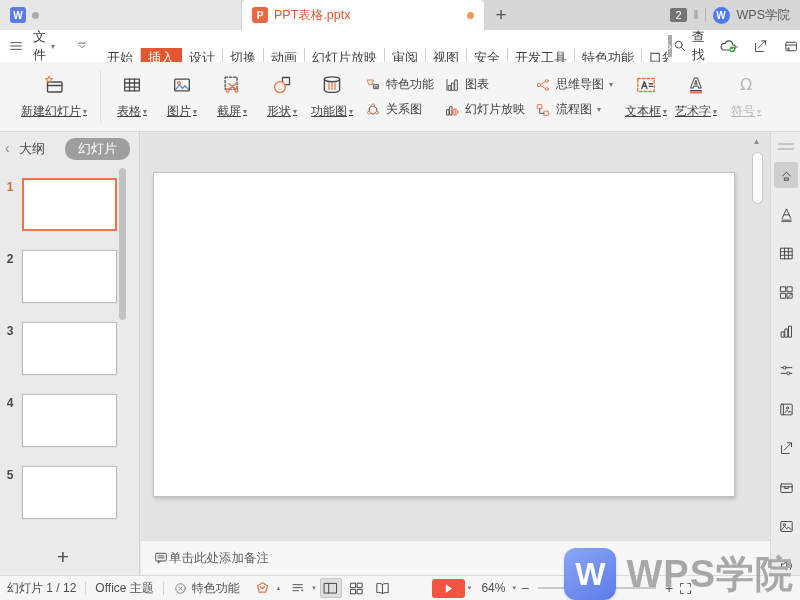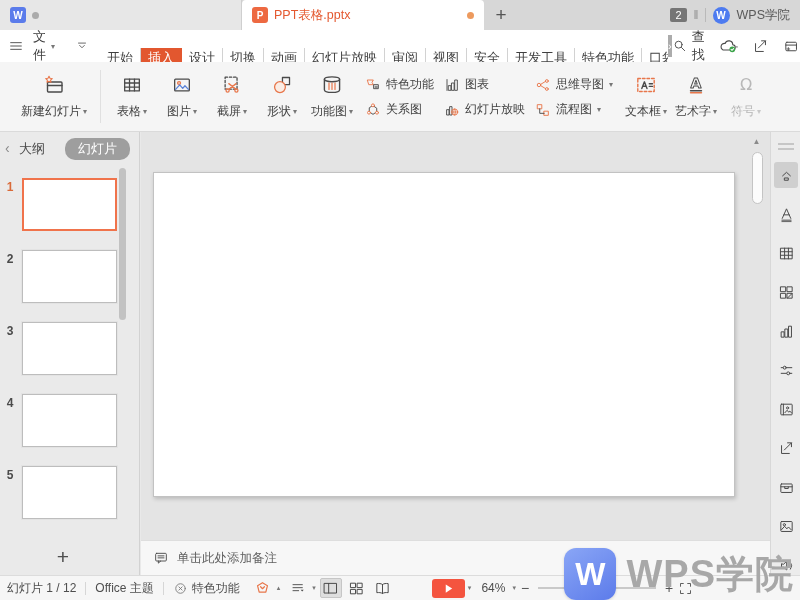--- a/index.html
+++ b/index.html
@@ -41,21 +41,21 @@
   .mb-search { display:flex; align-items:center; gap:4px; color:#3F3F3F; }
   .mb-ic { color:#555; display:flex; align-items:center; }
 
   
   .ribbon { position:absolute; left:0; top:62px; width:800px; height:70px; background:#F5F5F5; border-bottom:1px solid #DADADA; display:flex; align-items:stretch; padding-left:14px; overflow:hidden; }
   .rb-group { display:flex; align-items:stretch; }
   .rb-sep { width:1px; background:#E0E0E0; margin:8px 6px; }
   .rb-big { width:50px; display:flex; flex-direction:column; align-items:center; justify-content:flex-start; padding-top:9px; gap:4px; background:none; border:none; font-family:inherit; }
   .rb-big.wide { width:80px; }
   .rb-iconbox { height:28px; display:flex; align-items:center; }
-  .rb-labelrow { font-size:12px; color:#424242; display:flex; align-items:center; gap:2px; white-space:nowrap; }
+  .rb-labelrow { font-size:12px; color:#424242; display:flex; align-items:center; gap:2px; white-space:nowrap;text-decoration:underline; }
   .rb-arrow { font-size:8px; color:#777; }
   .rb-big.disabled .rb-labelrow { color:#B5B5B5; }
   .rb-big.disabled .rb-arrow { color:#C8C8C8; }
   .rb-stack { display:grid; grid-template-rows:repeat(2,1fr); grid-auto-flow:column; column-gap:10px; padding:10px 8px 9px 8px; align-items:center; }
   .rb-small { display:flex; align-items:center; gap:5px; font-size:12px; color:#424242; white-space:nowrap; }
 
   
   .left-panel { position:absolute; left:0; top:132px; width:140px; height:443px; background:#EAEAEA; border-right:1px solid #D2D2D2; }
   .lp-header { height:34px; display:flex; align-items:center; justify-content:center; gap:10px; position:relative; }
   .lp-collapse { position:absolute; left:5px; top:8px; color:#8A8A8A; font-size:14px; }
@@ -70,21 +70,21 @@
   .lp-scroll { position:absolute; left:119px; top:36px; width:7px; height:152px; background:#C2C2C2; border-radius:4px; }
   .lp-add { position:absolute; left:0; bottom:6px; width:126px; text-align:center; font-size:21px; color:#4F4F4F; }
 
   
   .canvas { position:absolute; left:141px; top:132px; width:629px; height:408px; background:#E4E4E4; }
   .slide { position:absolute; left:12px; top:40px; width:582px; height:325px; background:#fff; border:1px solid #C2C2C2; box-shadow:1px 2px 4px rgba(0,0,0,0.18); }
   .cv-scroll-up { position:absolute; right:8px; top:5px; width:11px; text-align:center; font-size:8px; color:#8A8A8A; }
   .cv-thumb { position:absolute; right:7px; top:20px; width:11px; height:52px; background:#FCFCFC; border:1px solid #C4C4C4; border-radius:6px; }
 
   
-  .notesbar { position:absolute; left:141px; top:540px; width:629px; height:35px; background:#F7F7F7; border-top:1px solid #DEDEDE; display:flex; align-items:center; gap:8px; padding-left:12px; color:#5F5F5F; font-size:12.5px; }
+  .notesbar { position:absolute; left:141px; top:540px; width:629px; height:35px; background:#F7F7F7; border-top:1px solid #DEDEDE; display:flex; align-items:center; gap:0; padding-left:12px; color:#5F5F5F; font-size:12.5px; }
 
   
   .right-sidebar { position:absolute; left:770px; top:132px; width:30px; height:443px; background:#ECECEC; border-left:1px solid #D8D8D8; }
   .rs-handle { position:absolute; left:7px; top:11px; width:16px; }
   .rs-handle div { height:0; border-top:2px solid #C6C6C6; margin-bottom:3px; }
   .sb-item { position:absolute; left:3px; width:24px; height:26px; display:flex; align-items:center; justify-content:center; color:#4F4F4F; }
   .sb-item.selected { background:#CFCFCF; border-radius:3px; }
 
   
   .statusbar { position:absolute; left:0; top:575px; width:800px; height:25px; background:#F6F6F6; border-top:1px solid #DCDCDC; display:flex; align-items:center; font-size:12px; color:#4E4E4E; padding-left:7px; }

